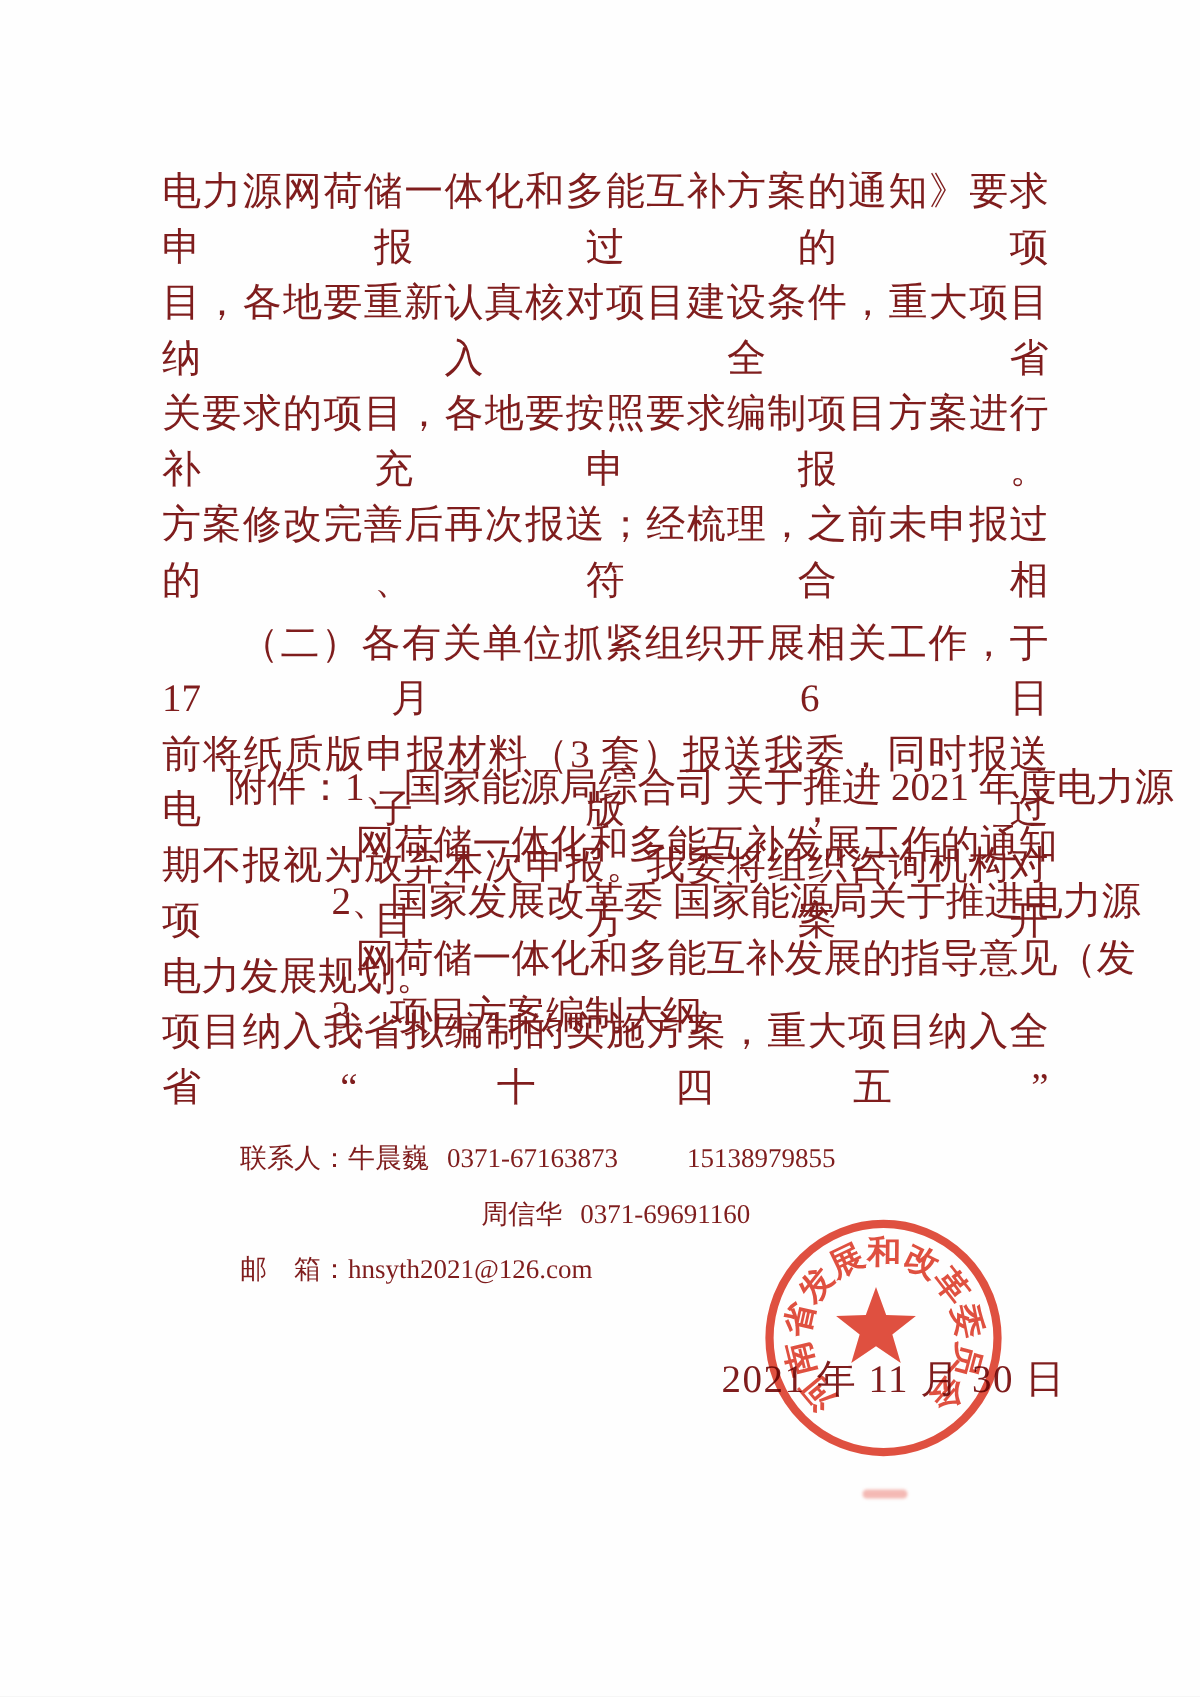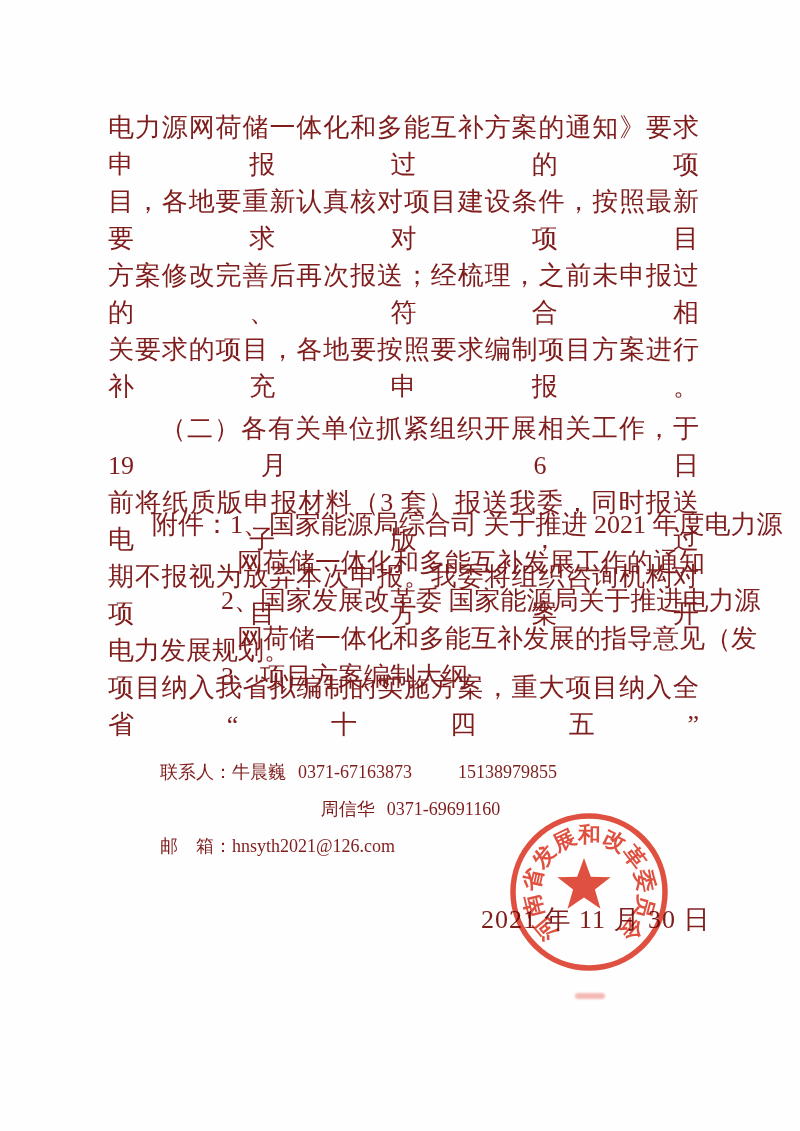--- a/index.html
+++ b/index.html
@@ -55,24 +55,24 @@
     background:rgba(226,57,44,0.35);border-radius:3px;filter:blur(1px);
   }
 </style>
 </head>
 <body>
 
 <div class="page">
 
   <div class="body-block">
     <div class="bl j">电力源网荷储一体化和多能互补方案的通知》要求申报过的项</div>
-    <div class="bl j">目，各地要重新认真核对项目建设条件，按照最新要求对项目</div>
+    <div class="bl j">目，各地要重新认真核对项目建设条件，重大项目纳入全省</div>
+    <div class="bl j">关要求的项目，各地要按照要求编制项目方案进行补充申报。</div>
     <div class="bl j">方案修改完善后再次报送；经梳理，之前未申报过的、符合相</div>
-    <div class="bl j">关要求的项目，各地要按照要求编制项目方案进行补充申报。</div>
-    <div class="bl j ind">（二）各有关单位抓紧组织开展相关工作，于 19 月 6 日</div>
+    <div class="bl j ind">（二）各有关单位抓紧组织开展相关工作，于 17 月 6 日</div>
     <div class="bl j">前将纸质版申报材料（3 套）报送我委，同时报送电子版，过</div>
     <div class="bl j">期不报视为放弃本次申报。我委将组织咨询机构对项目方案开</div>
     <div class="bl">电力发展规划。</div>
     <div class="bl j">项目纳入我省拟编制的实施方案，重大项目纳入全省“十四五”</div>
   </div>
 
   <div class="attach-block">
     <div>附件：1、国家能源局综合司 关于推进 2021 年度电力源</div>
     <div class="att-cont">网荷储一体化和多能互补发展工作的通知</div>
     <div class="att-num">2、国家发展改革委 国家能源局关于推进电力源</div>

